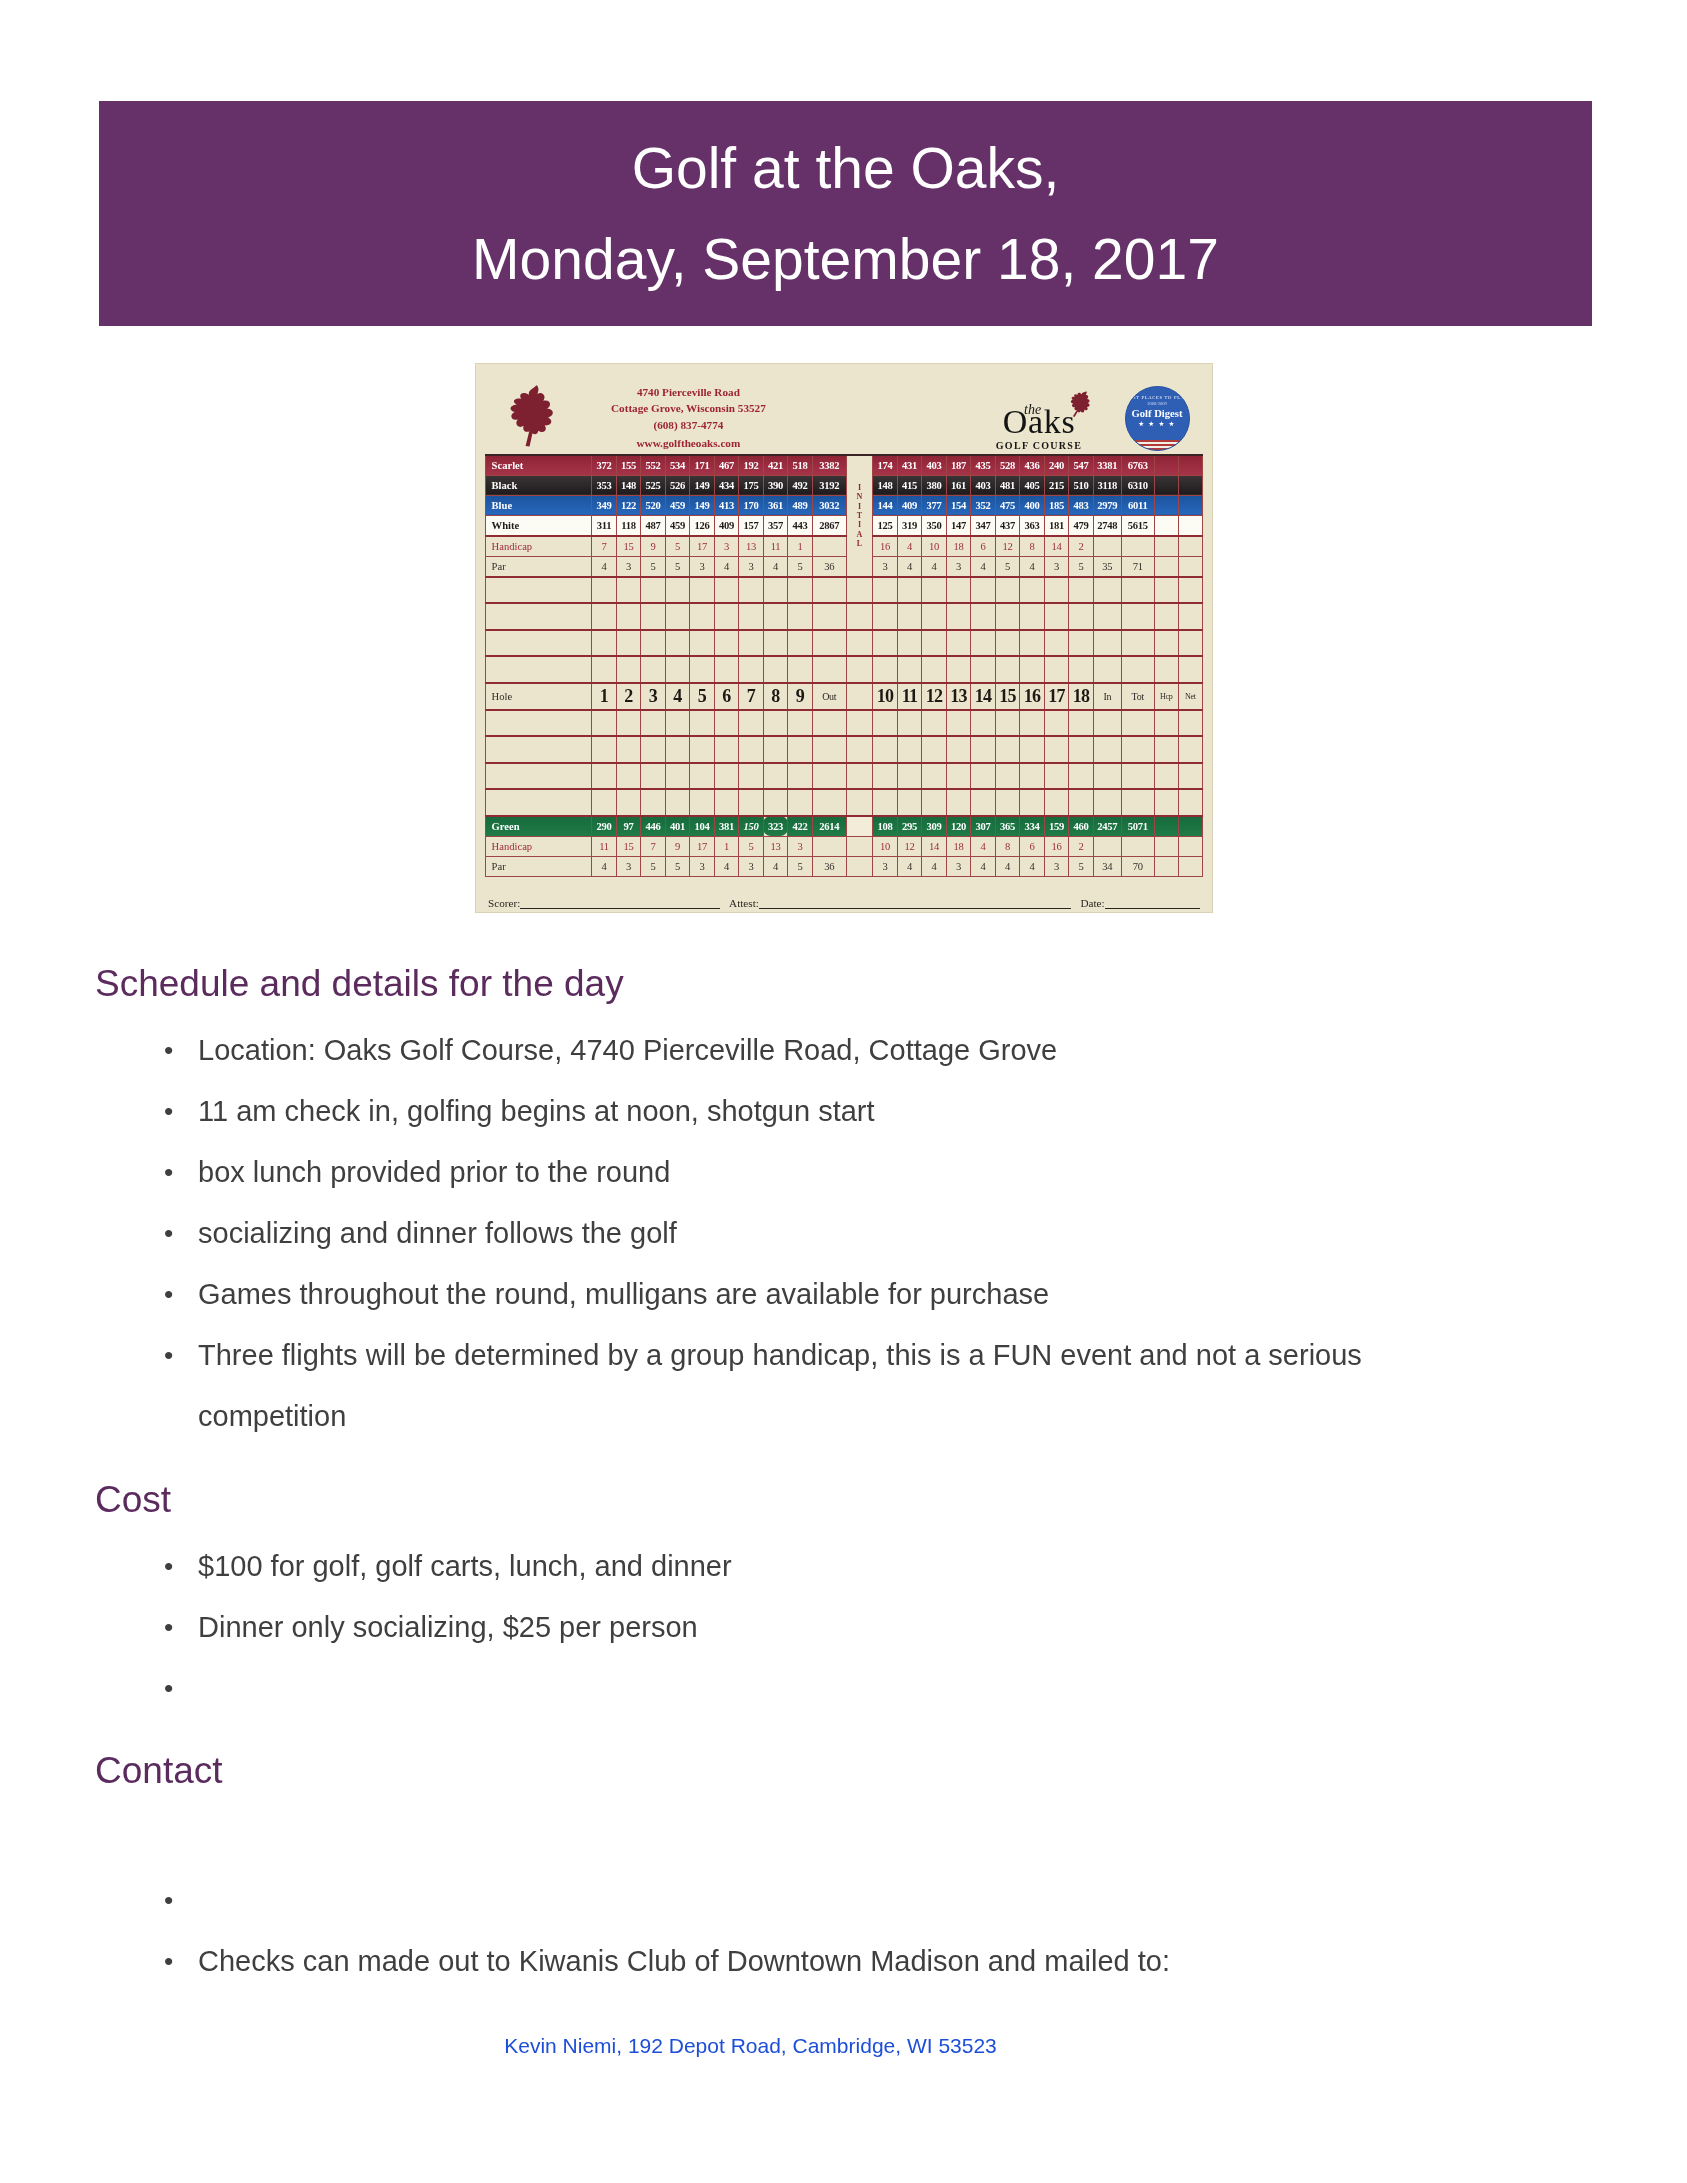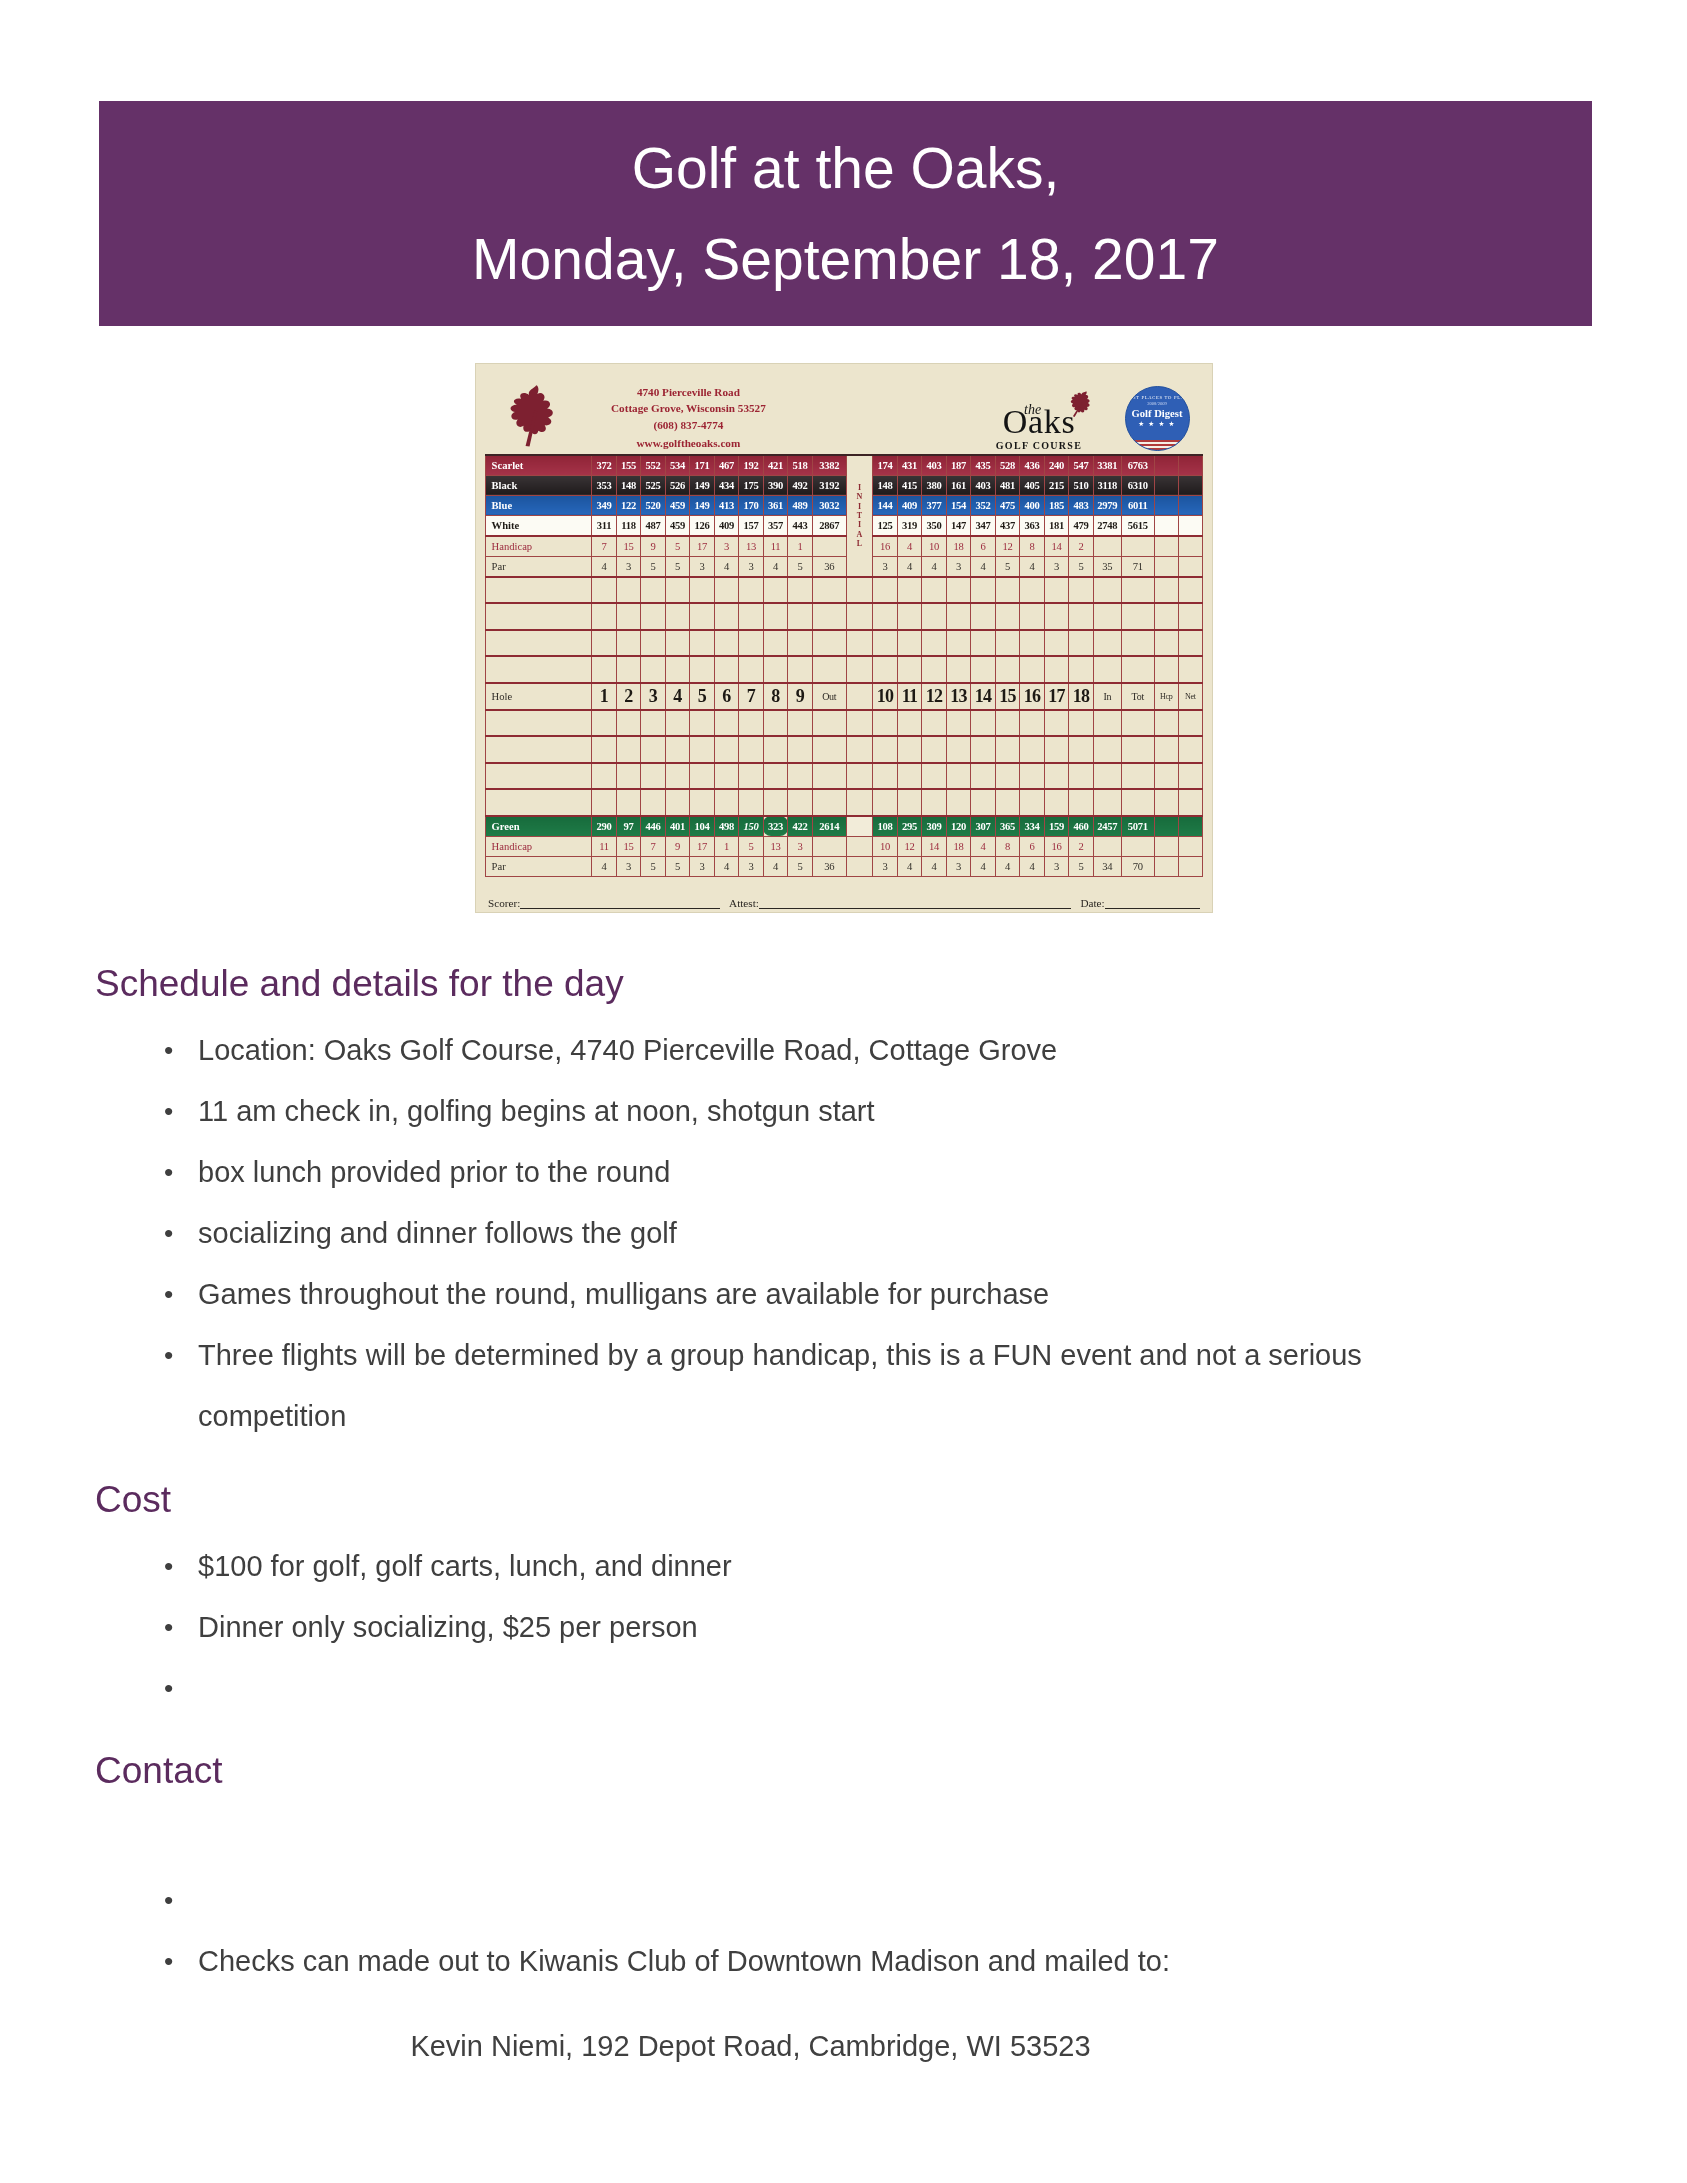--- a/index.html
+++ b/index.html
@@ -74,21 +74,21 @@
   .section{position:absolute;left:95px;width:1498px;}
   .sec-title{font-size:37px;line-height:46px;color:#5b2b5e;font-weight:400;margin:0;}
   .bullets{margin-top:13.2px;}
   .bullet{display:flex;align-items:flex-start;padding-left:69px;line-height:61px;
     font-size:29px;color:#3f3f3f;}
   .dot{flex:none;width:34px;font-size:26.5px;color:#3f3f3f;}
   .btext{max-width:1250px;}
   .email-link{color:#b457c0;text-decoration:underline;cursor:pointer;}
   .contact-bullets{margin-top:76px;}
   .mail-line{position:absolute;left:0;top:2026px;width:1501px;text-align:center;
-    font-size:29px;line-height:40px;color:#404040;}
+    font-size:21px;line-height:40px;color:#1d4ed8;}
 </style>
 </head>
 <body>
 
 <div class="page">
 
   <div class="banner" id="banner" style="background: rgb(101, 49, 104);">
     <div>Golf at the Oaks,</div>
     <div>Monday, September 18, 2017</div>
   </div>
@@ -558,21 +558,21 @@
             <td></td>
             <td></td>
           </tr>
           <tr class="tee sep" style="">
             <td class="lbl" style="background: linear-gradient(rgb(23, 107, 60), rgb(30, 123, 71));">Green</td>
             <td class="num" style="background: linear-gradient(rgb(23, 107, 60), rgb(30, 123, 71));">290</td>
             <td class="num" style="background: linear-gradient(rgb(23, 107, 60), rgb(30, 123, 71));">97</td>
             <td class="num" style="background: linear-gradient(rgb(23, 107, 60), rgb(30, 123, 71));">446</td>
             <td class="num" style="background: linear-gradient(rgb(23, 107, 60), rgb(30, 123, 71));">401</td>
             <td class="num" style="background: linear-gradient(rgb(23, 107, 60), rgb(30, 123, 71));">104</td>
-            <td class="num" style="background: linear-gradient(rgb(23, 107, 60), rgb(30, 123, 71));">498</td>
+            <td class="num" style="background: linear-gradient(rgb(23, 107, 60), rgb(30, 123, 71));">381</td>
             <td class="num" style="background: linear-gradient(rgb(23, 107, 60), rgb(30, 123, 71)); font-style: italic;">150</td>
             <td class="num" style="background: linear-gradient(rgb(23, 107, 60), rgb(30, 123, 71)); border-radius: 8px;">323</td>
             <td class="num" style="background: linear-gradient(rgb(23, 107, 60), rgb(30, 123, 71));">422</td>
             <td class="num" style="background: linear-gradient(rgb(23, 107, 60), rgb(30, 123, 71));">2614</td>
             <td class="gap"></td>
             <td class="num" style="background: linear-gradient(rgb(23, 107, 60), rgb(30, 123, 71));">108</td>
             <td class="num" style="background: linear-gradient(rgb(23, 107, 60), rgb(30, 123, 71));">295</td>
             <td class="num" style="background: linear-gradient(rgb(23, 107, 60), rgb(30, 123, 71)); text-align: center;">309</td>
             <td class="num" style="background: linear-gradient(rgb(23, 107, 60), rgb(30, 123, 71));">120</td>
             <td class="num" style="background: linear-gradient(rgb(23, 107, 60), rgb(30, 123, 71));">307</td>

